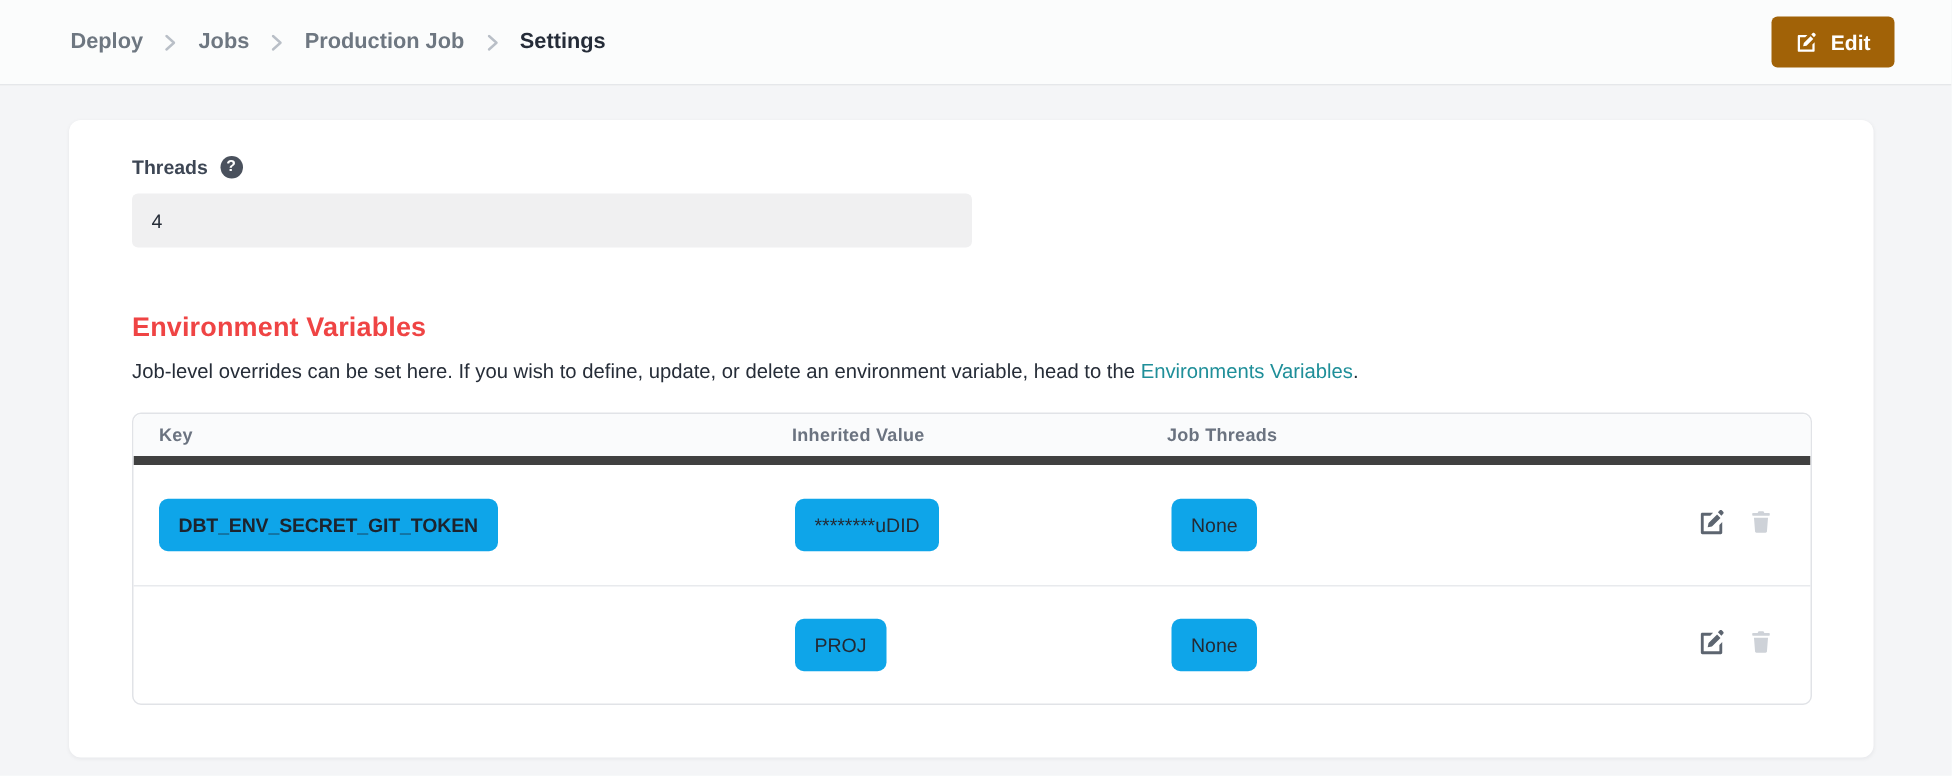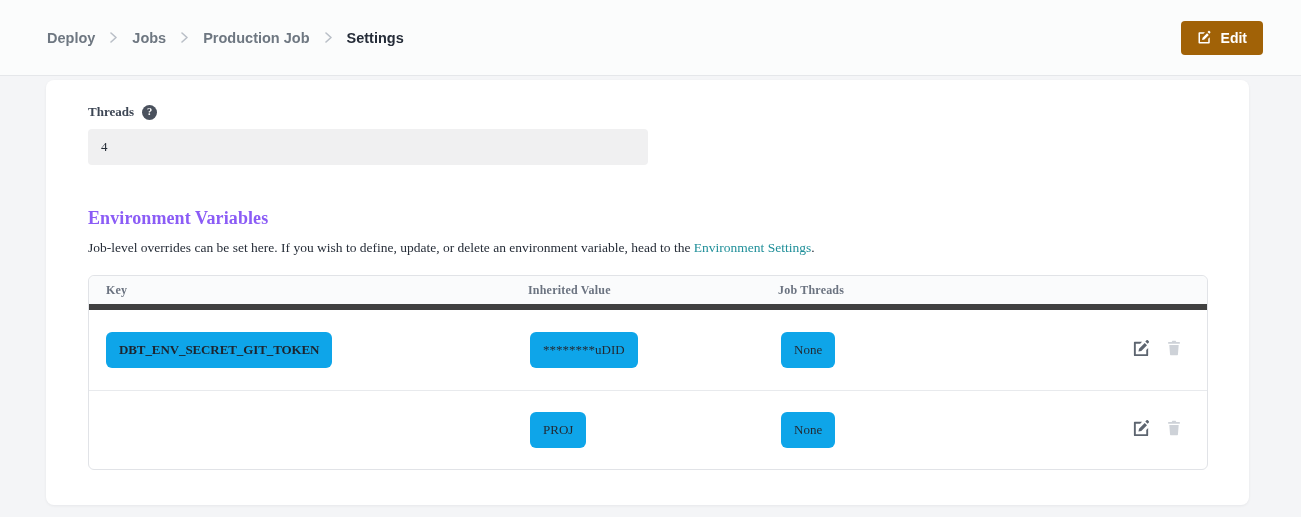--- a/index.html
+++ b/index.html
@@ -7,21 +7,21 @@
     width: 1301px; height: 517px;
     background: #f4f5f7;
     font-family: "Liberation Sans", "DejaVu Sans", sans-serif;
     overflow: hidden;
     position: relative;
   }
 
   
   .topbar {
     position: absolute; top: 0; left: 0;
-    width: 1301px; height: 76px;
+    width: 1301px; height: 57px;
     background: #fbfcfc;
     border-bottom: 1px solid #e5e7ea;
     display: flex; align-items: center; justify-content: space-between;
     padding: 0 38px 0 47px;
   }
   .breadcrumb { display: flex; align-items: center; gap: 15px; }
   .crumb {
     font-size: 14.5px; font-weight: 600; color: #6e7781;
     cursor: pointer; white-space: nowrap;
   }
@@ -38,21 +38,20 @@
   }
   .edit-btn svg { display: block; }
 
   
   .card {
     position: absolute; left: 46px; top: 80px;
     width: 1203px; height: 425px;
     background: #ffffff;
     border-radius: 8px;
     box-shadow: 0 1px 3px rgba(16,24,40,.06);
-    font-family: Liberation Serif, serif;
   }
 
   
   .threads-label-row {
     position: absolute; left: 42px; top: 24px;
     display: flex; align-items: center; gap: 8px;
   }
   .field-label { font-size: 13px; font-weight: 700; color: #3d4654; }
   .help-icon {
     width: 15px; height: 15px; border-radius: 50%;
@@ -65,21 +64,21 @@
     position: absolute; left: 42px; top: 49px;
     width: 560px; height: 36px;
     background: #f0f0f1; border: none; border-radius: 4px;
     padding: 0 13px; font-size: 13px; color: #262d38;
     font-family: inherit; outline: none;
   }
 
   
   .section-title {
     position: absolute; left: 42px; top: 128px;
-    font-size: 18px; font-weight: 700; color: #8b5cf6;
+    font-size: 18px; font-weight: 700; color: #ef4444;
     letter-spacing: .1px;
   }
   .section-desc {
     position: absolute; left: 42px; top: 160px;
     font-size: 13.5px; color: #262d38;
   }
   .section-desc a { color: #1f8f99; text-decoration: none; cursor: pointer; }
 
   
   .env-table {
@@ -163,21 +162,21 @@
 <main class="card">
 
   <div class="threads-label-row">
     <span class="field-label">Threads</span>
     <span class="help-icon">?</span>
   </div>
   <input class="threads-input" readonly="" value="4" style="">
 
   <h2 class="section-title">Environment Variables</h2>
 
-  <p class="section-desc"><span>Job-level overrides can be set here. If you wish to define, update, or delete an environment variable, head to the </span><a>Environment Settings</a><span>.</span></p>
+  <p class="section-desc"><span>Job-level overrides can be set here. If you wish to define, update, or delete an environment variable, head to the </span><a>Environments Variables</a><span>.</span></p>
 
   <section class="env-table">
     <div class="thead">
       <span class="th th-key">Key</span>
       <span class="th th-inh">Inherited Value</span>
       <span class="th th-ovr">Job Threads</span>
     </div>
 
     <div class="trow">
       <span class="pill pill-key">DBT_ENV_SECRET_GIT_TOKEN</span>

